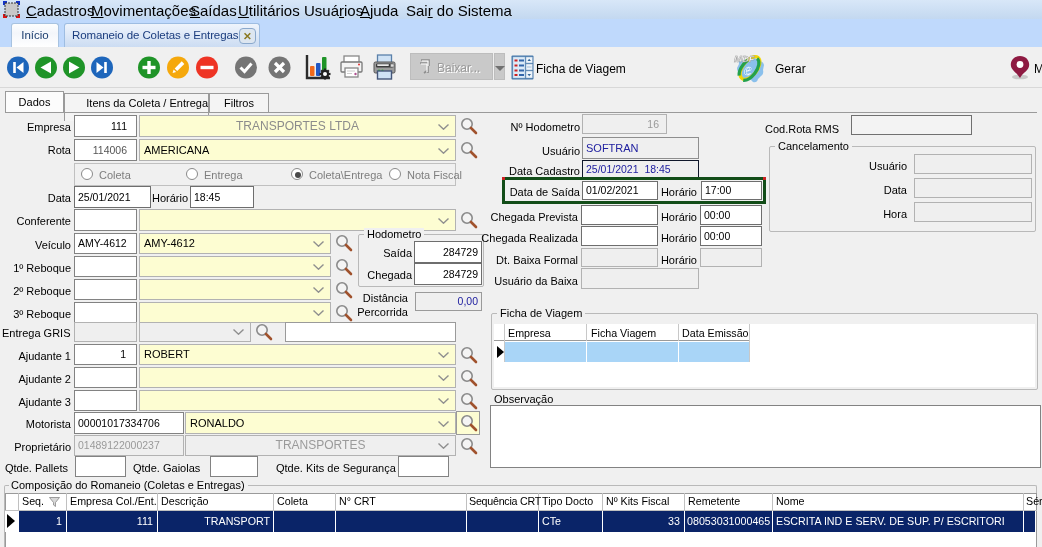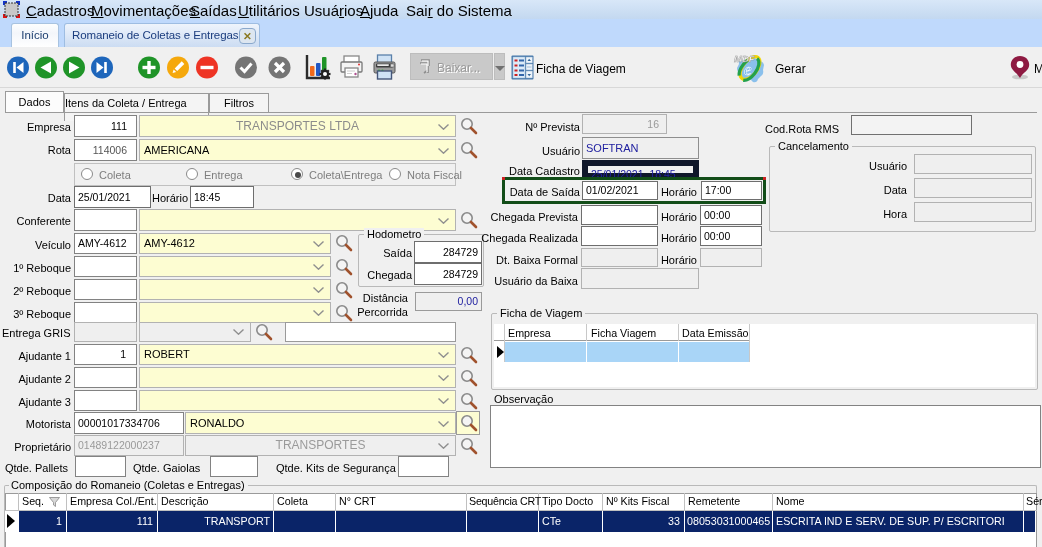--- a/index.html
+++ b/index.html
@@ -166,21 +166,21 @@
 </svg>
 <div class="a" style="left:775px;top:62px;font-size:12px;color:#000">Gerar</div>
 <svg class="a" style="left:1009px;top:55px" width="22" height="25" viewBox="0 0 22 25">
  <ellipse cx="11" cy="22" rx="8" ry="2.3" fill="#c9c9c9"></ellipse>
  <path d="M11 1 C5.4 1 1.8 5 1.8 9.8 C1.8 15.5 8 17.5 11 23 C14 17.5 20.2 15.5 20.2 9.8 C20.2 5 16.6 1 11 1 Z" fill="#8e1a42"></path>
  <circle cx="11" cy="9.5" r="3.4" fill="#fff"></circle>
 </svg>
 <div class="a" style="left:1034px;top:62px;font-size:12px;color:#000">M</div>
 
 <div class="a" style="left:5px;top:91px;width:59px;height:22px;background:#fcfcfc;border:1px solid #9a9a9a;border-bottom:none;font-size:11px;text-align:center;line-height:21px">Dados</div>
-<div class="a" style="left:64px;top:93px;width:145px;height:28px;background:#f4f4f4;border:1px solid #9a9a9a;border-bottom:none;font-size:11px;text-align:left;line-height:19px">Itens da Coleta / Entrega</div>
+<div class="a" style="left:64px;top:93px;width:145px;height:28px;background:#f4f4f4;border:1px solid #9a9a9a;border-bottom:none;font-size:11px;text-align:right;line-height:19px">Itens da Coleta / Entrega</div>
 <div class="a" style="left:209px;top:93px;width:60px;height:20px;background:#f4f4f4;border:1px solid #9a9a9a;border-bottom:none;font-size:11px;text-align:center;line-height:19px">Filtros</div>
 <div class="a" style="left:5px;top:112px;width:1032px;height:1px;background:#9a9a9a"></div>
 
 <div class="lbl r" style="left:0;top:120px;width:71px">Empresa</div>
 <div class="edit r" style="left:74px;top:115px;width:63px;height:22px;line-height:20px;padding-right:9px">111</div>
 <div class="combo" style="left:139px;top:115px;width:317px;height:22px;line-height:20px;text-align:center;color:#8c8c8c;font-size:12px">TRANSPORTES LTDA</div>
 <svg class="a chev" style="left:438px;top:124px">
     <use href="#chv"></use>
   </svg>
 <svg class="a mag" style="left:460px;top:117px">
@@ -335,26 +335,26 @@
     <use href="#magi"></use>
   </svg>
 
 <div class="lbl" style="left:5px;top:461px">Qtde. Pallets</div>
 <div class="edit" style="left:75px;top:456px;width:51px;height:21px"></div>
 <div class="lbl" style="left:133px;top:461px">Qtde. Gaiolas</div>
 <div class="edit" style="left:210px;top:456px;width:48px;height:21px"></div>
 <div class="lbl" style="left:276px;top:461px">Qtde. Kits de Segurança</div>
 <div class="edit" style="left:398px;top:456px;width:51px;height:21px"></div>
 
-<div class="lbl r" style="left:480px;top:120px;width:100px">Nº Prevista</div>
+<div class="lbl r" style="left:480px;top:120px;width:100px">Nº Hodometro</div>
 <div class="edit r dis" style="left:582px;top:114px;width:85px;height:20px;line-height:18px;padding-right:7px">16</div>
 <div class="lbl r" style="left:480px;top:144px;width:100px">Usuário</div>
 <div class="a" style="left:582px;top:137px;width:117px;height:22px;background:#efefef;border:1px solid #8e8e8e;font-size:11px;line-height:20px;color:#2020a0;padding:0 3px">SOFTRAN</div>
 <div class="lbl r" style="left:480px;top:164px;width:100px">Data Cadastro</div>
-<div class="a" style="left:582px;top:160px;width:117px;height:19px;background:#efefef;border:6px solid #0f172a;font-size:10.5px;line-height:17px;color:#2020a0;padding:0 3px">25/01/2021&nbsp; 18:45</div>
+<div class="a" style="left:582px;top:160px;width:117px;height:19px;background:#efefef;border:1px solid #0f172a;font-size:10.5px;line-height:17px;color:#2020a0;padding:0 3px">25/01/2021&nbsp; 18:45</div>
 
 <div class="a" style="left:502px;top:177px;width:264px;height:27px;border:3px solid #124d18"></div>
 <div class="a" style="left:502px;top:177px;width:3px;height:3px;background:#cc2222"></div>
 <div class="a" style="left:763px;top:177px;width:3px;height:3px;background:#cc2222"></div>
 <div class="lbl r" style="left:480px;top:185px;width:100px">Data de Saída</div>
 <div class="edit" style="left:582px;top:181px;width:76px;height:19px;line-height:17px;border-color:#6e6e6e">01/02/2021</div>
 <div class="lbl r" style="left:660px;top:185px;width:37px">Horário</div>
 <div class="edit" style="left:701px;top:181px;width:61px;height:19px;line-height:17px;border-color:#6e6e6e">17:00</div>
 
 <div class="lbl r" style="left:478px;top:210px;width:100px">Chegada Prevista</div>

